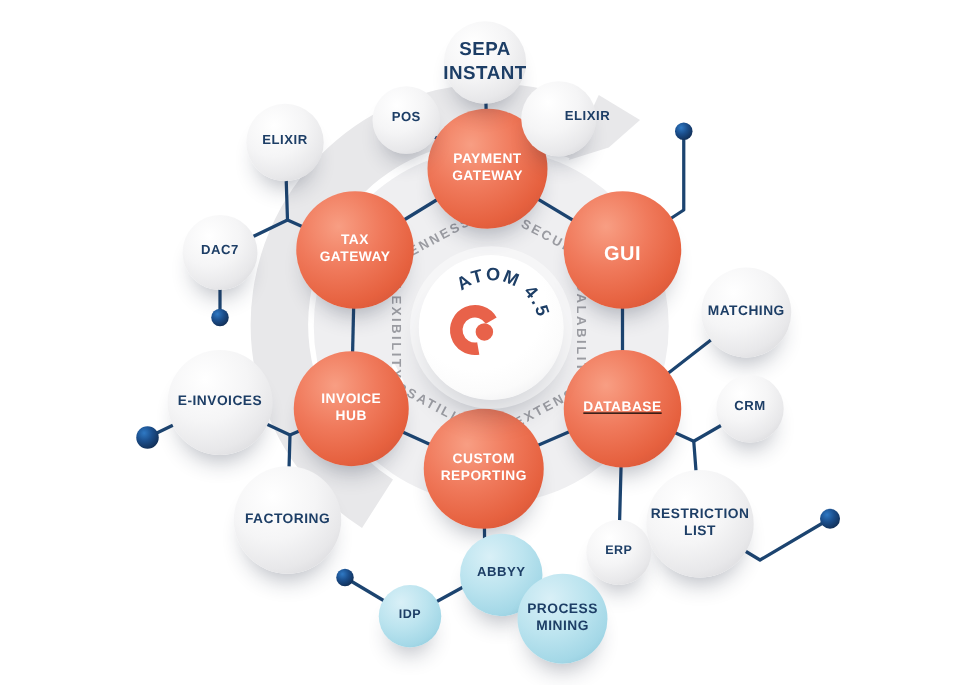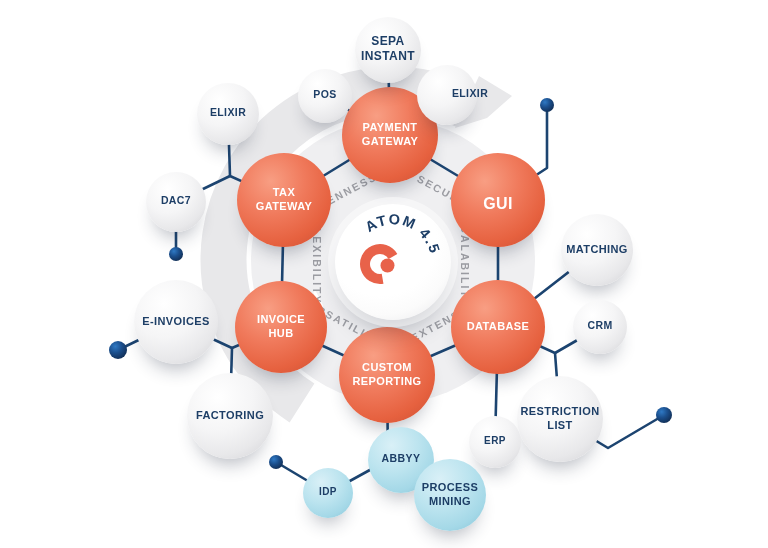--- a/index.html
+++ b/index.html
@@ -90,29 +90,29 @@
         <span class="lbl" style="font-size: 11px;">TAX
 GATEWAY</span>
       </div>
       <div class="sphere core" style="left: 451px; top: 153px; height: 94px; width: 94px;">
         <span class="lbl" style="font-size: 16px; margin-top: 10px;">GUI</span>
       </div>
       <div class="sphere core" style="left: 235px; top: 281px; height: 92px; width: 92px;">
         <span class="lbl" style="font-size: 11px;">INVOICE
 HUB</span>
       </div>
-      <div class="sphere core" style="left: 451px; top: 280px; height: 94px; width: 94px;">
+      <div class="sphere core" style="left: 451px; top: 280px; height: 94px; width: 94px; text-decoration: underline;">
         <span class="lbl" style="font-size: 11px;">DATABASE</span>
       </div>
       <div class="sphere core" style="left: 339px; top: 327px; height: 96px; width: 96px;">
         <span class="lbl" style="font-size: 11px;">CUSTOM
 REPORTING</span>
       </div>
       <div class="sphere satellite" style="left: 355px; top: 17px; height: 66px; width: 66px;">
-        <span class="lbl" style="font-size: 12px;">SEPA
+        <span class="lbl" style="font-size: 15px;">SEPA
 INSTANT</span>
       </div>
       <div class="sphere satellite" style="left: 298px; top: 69px; height: 54px; width: 54px;">
         <span class="lbl" style="font-size: 10.5px;">POS</span>
       </div>
       <div class="sphere satellite" style="left: 417px; top: 65px; height: 60px; width: 60px;">
         <span class="lbl" style="font-size: 10.5px; margin-left: 46px;">ELIXIR</span>
       </div>
       <div class="sphere satellite" style="left: 197px; top: 83px; height: 62px; width: 62px;">
         <span class="lbl" style="font-size: 10.5px;">ELIXIR</span>

